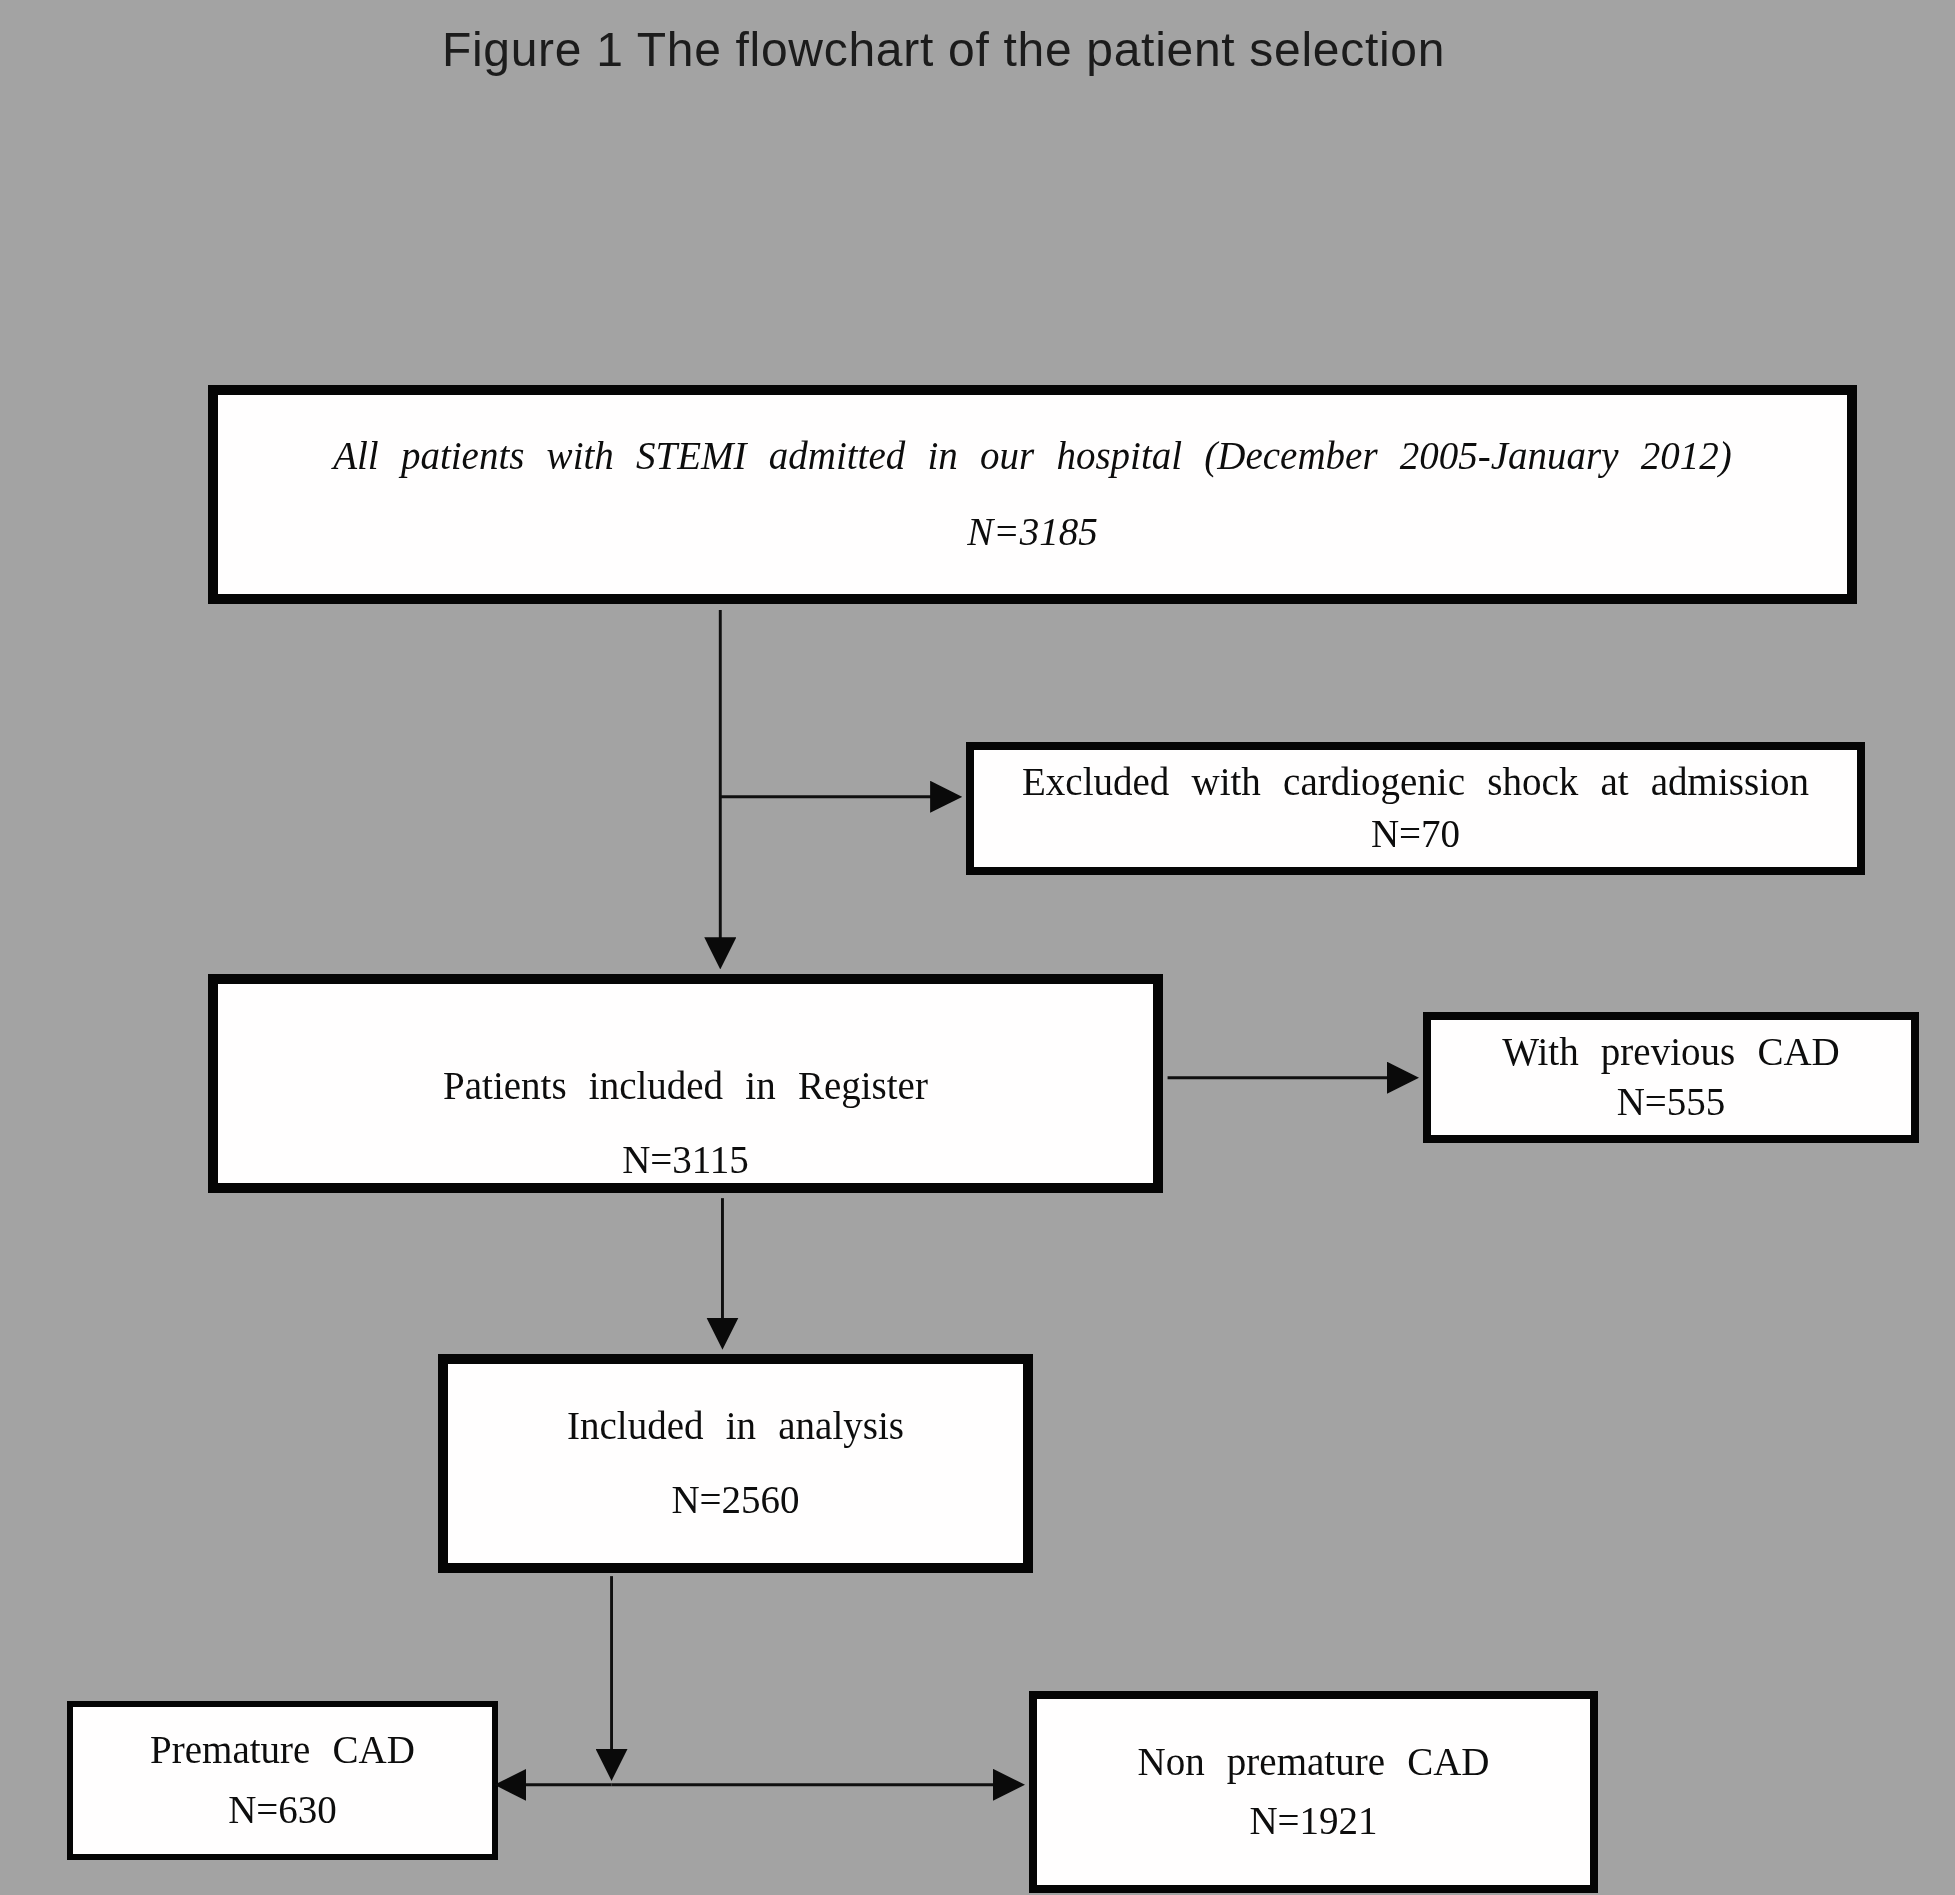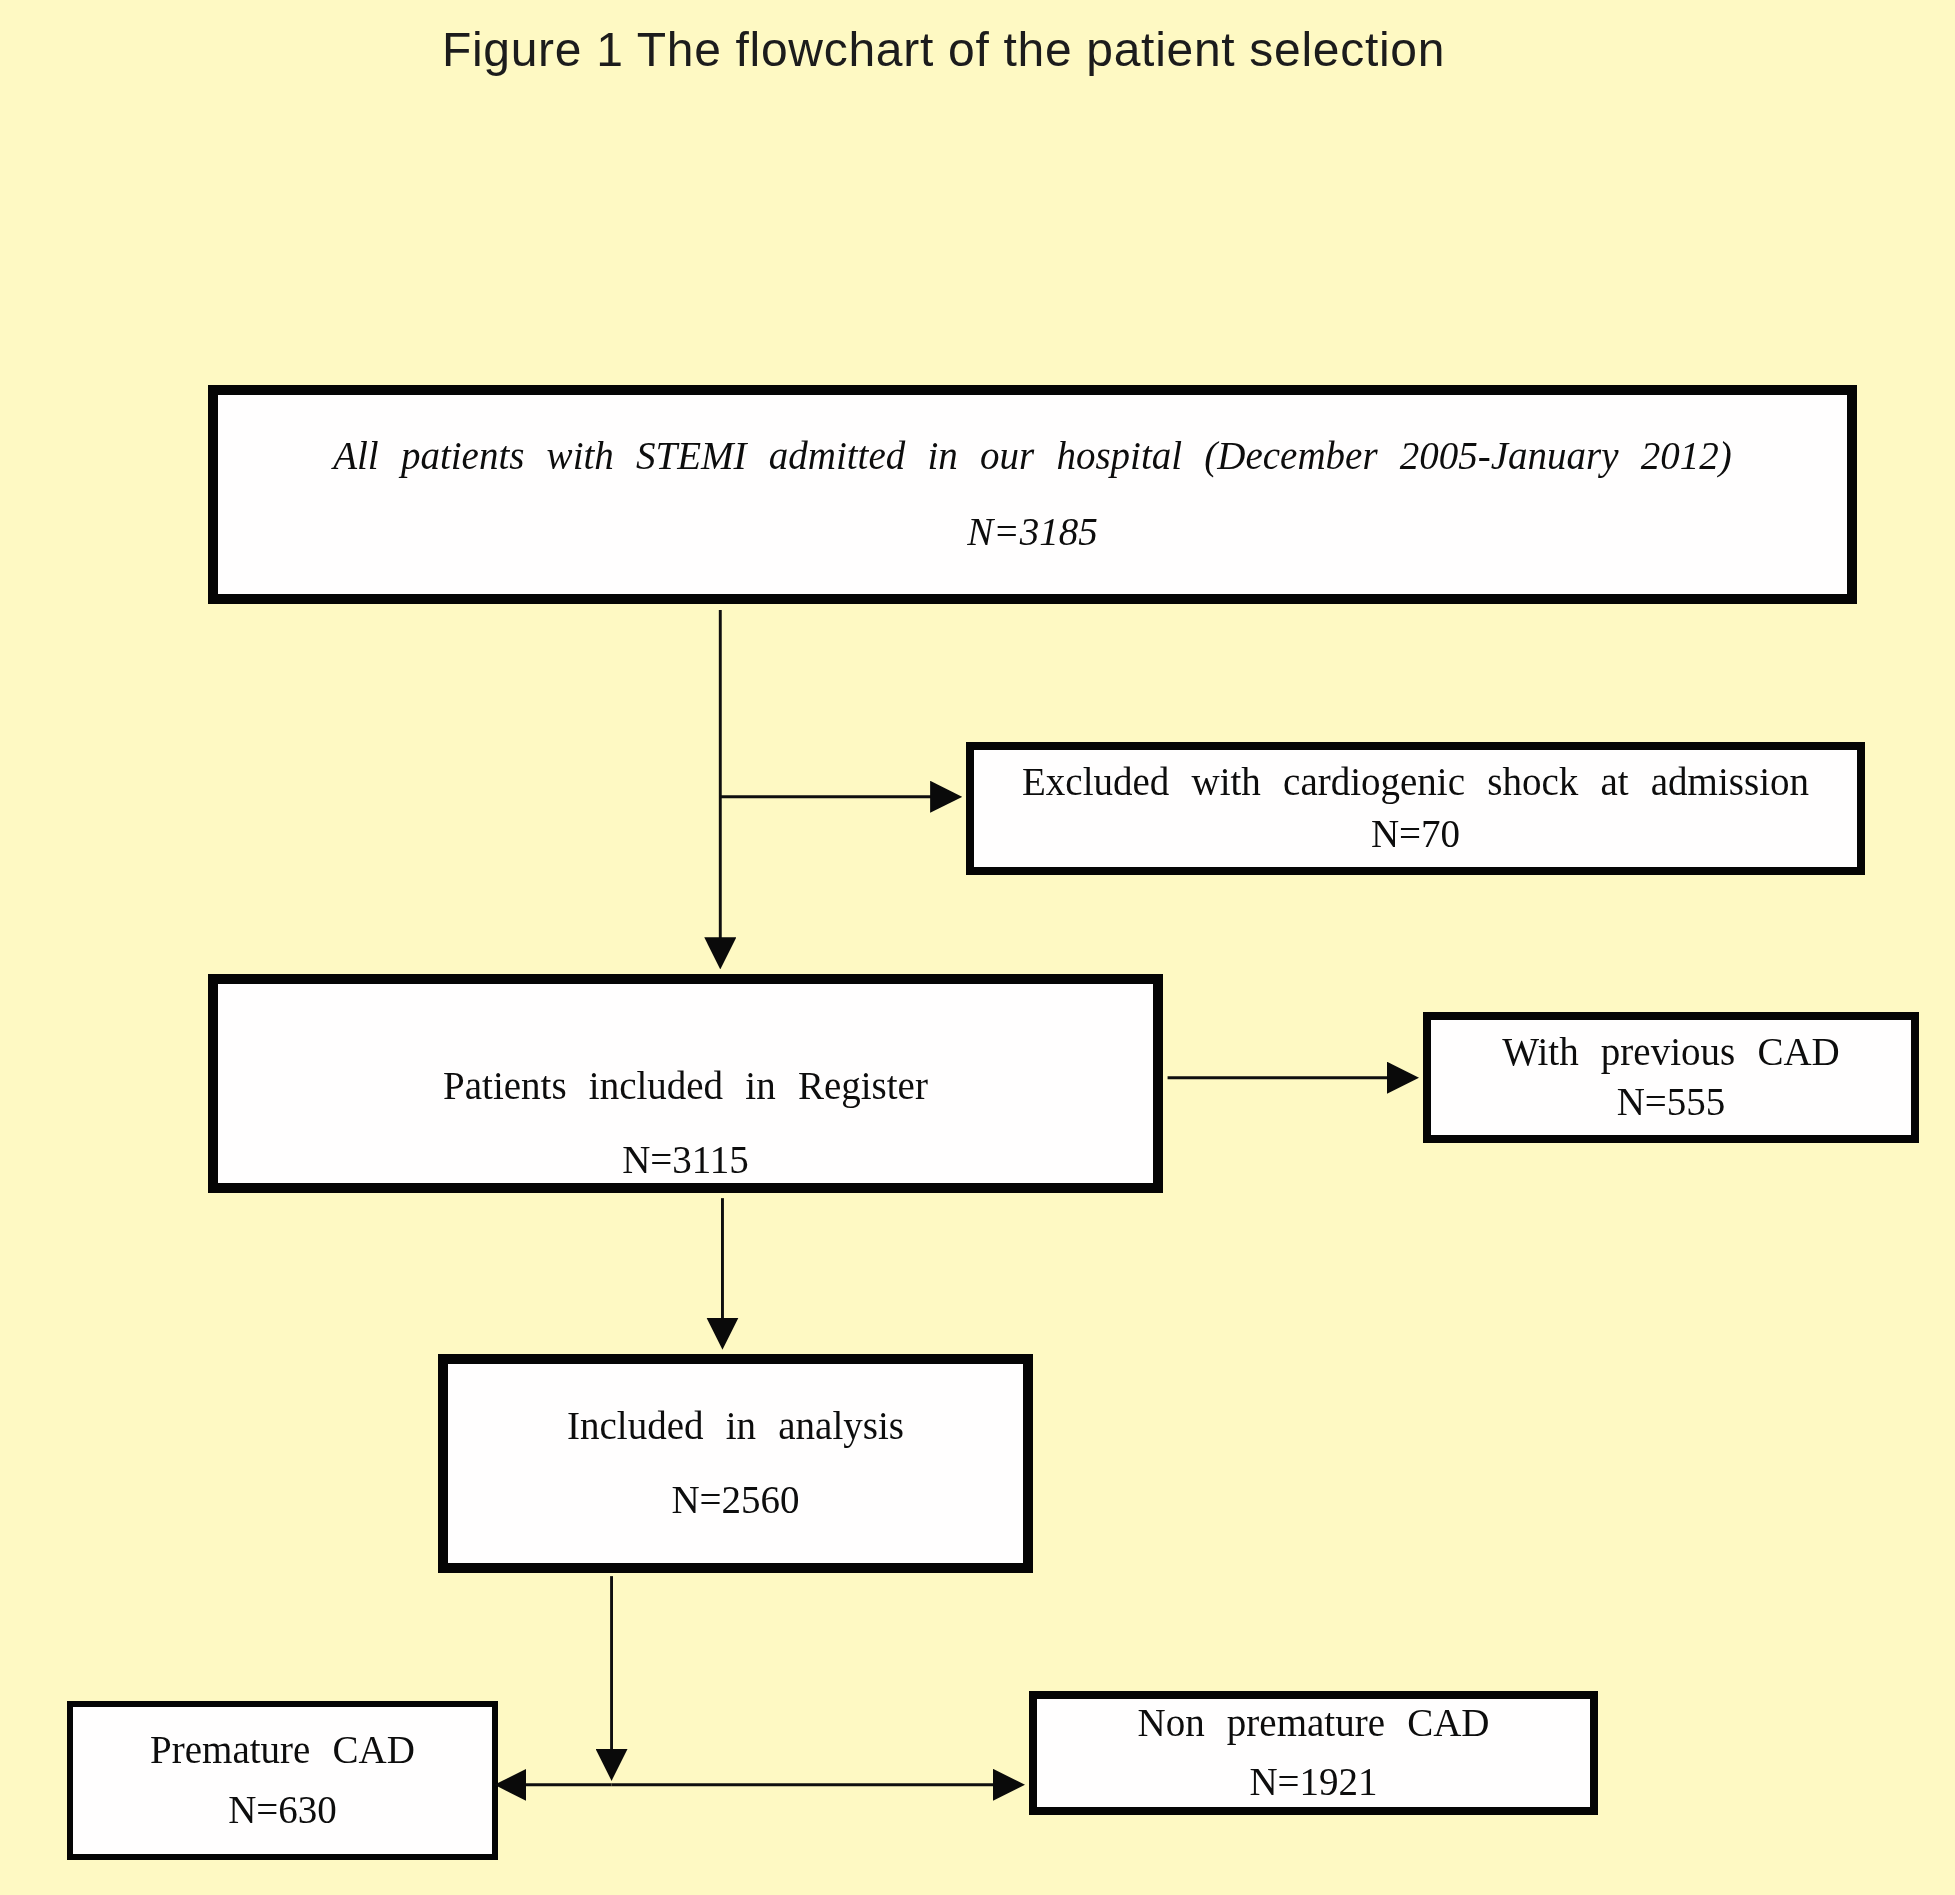--- a/index.html
+++ b/index.html
@@ -4,21 +4,21 @@
 <style>
   html, body {
     margin: 0;
     padding: 0;
     background: #ffffff;
   }
   .canvas {
     position: relative;
     width: 1955px;
     height: 1895px;
-    background: #fef9c3;
+    background: #a3a3a3;
     overflow: hidden;
     font-family: "Liberation Serif", serif;
   }
   .fig-title {
     position: absolute;
     top: 22px;
     left: -34px;
     width: 1955px;
     text-align: center;
     font-family: "Liberation Sans", sans-serif;
@@ -43,21 +43,21 @@
     white-space: nowrap;
     word-spacing: 0.32em;
   }
   
   #node-all-patients        { left: 208px;  top: 385px;  width: 1649px; height: 219px; border: 10.2px solid #050505; row-gap: 31px; font-style: italic; }
   #node-excluded            { left: 966px; top: 742px;  width: 899px; height: 133px; border: 8.8px solid #050505; row-gap: 7.3px; text-align: center; }
   #node-register            { left: 208px;  top: 974px; width: 955px; height: 219px; border: 10.2px solid #050505; row-gap: 29px; justify-content: flex-end; }
   #node-previous-cad        { left: 1423px; top: 1012px; width: 496px;  height: 131px; border: 8.8px solid #050505; row-gap: 5px; }
   #node-analysis            { left: 438px;  top: 1354px; width: 595px;  height: 219px; border: 10.2px solid #050505; row-gap: 29px; }
   #node-premature-cad       { left: 55px;   top: 1701px; width: 431px;  height: 159px; border: 6.6px  solid #050505; row-gap: 14.6px; margin-left: 12px; }
-  #node-non-premature-cad   { left: 1029px; top: 1691px; width: 569px;  height: 124px; border: 8.8px solid #050505; row-gap: 14.6px; }
+  #node-non-premature-cad   { left: 1029px; top: 1691px; width: 569px;  height: 202px; border: 8.8px solid #050505; row-gap: 14.6px; }
 
   .arrows {
     position: absolute;
     left: 0;
     top: 0;
     width: 1955px;
     height: 1895px;
     pointer-events: none;
   }
 </style>

